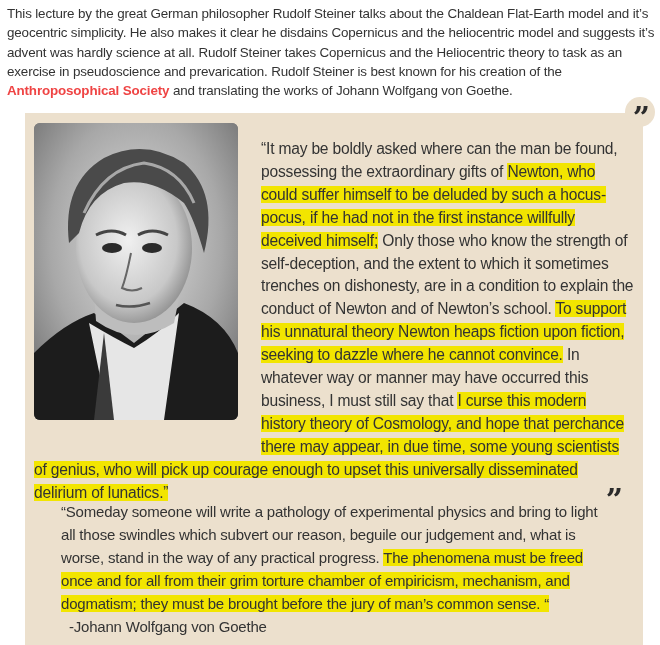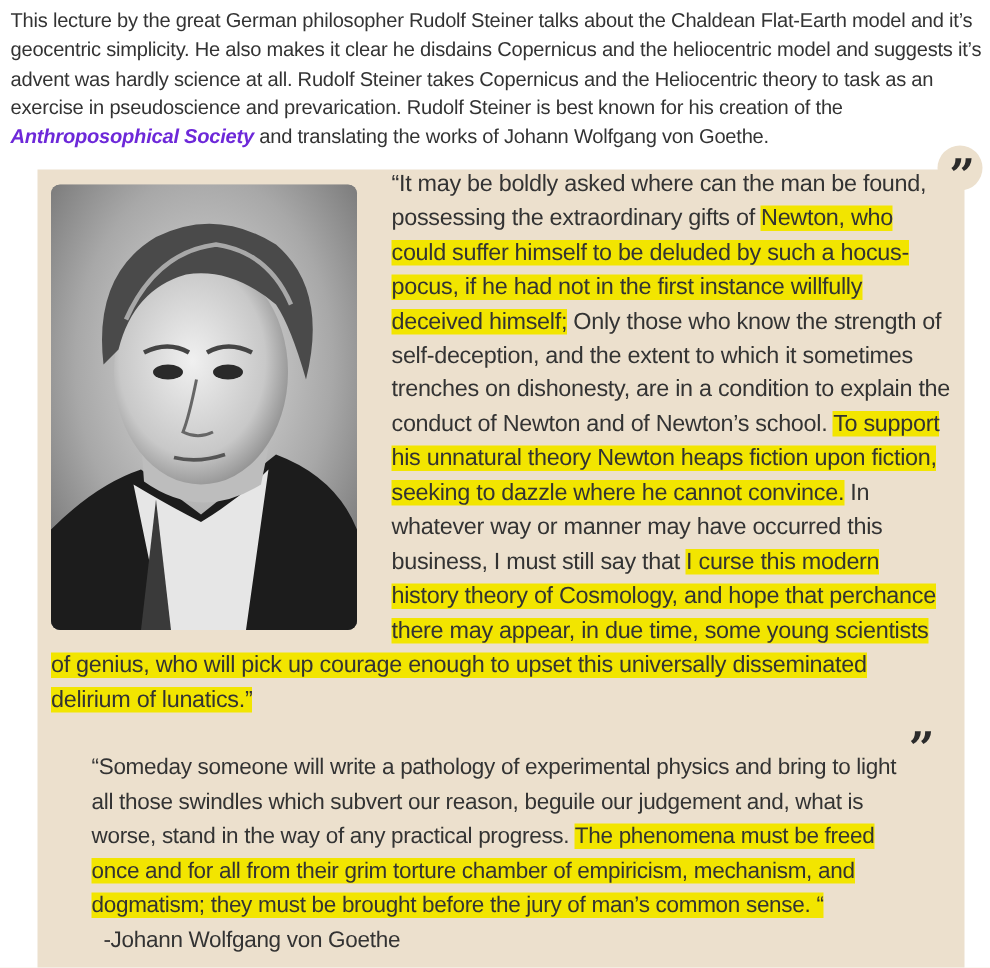--- a/index.html
+++ b/index.html
@@ -5,41 +5,41 @@
   html, body { margin: 0; padding: 0; background: #ffffff; }
   body {
     width: 660px; height: 645px; overflow: hidden; position: relative;
     font-family: "Liberation Sans", "DejaVu Sans", sans-serif;
   }
   .intro {
     position: absolute; left: 7px; top: 4px; width: 650px;
     font-size: 13.4px; line-height: 19.3px; color: #333333;
     letter-spacing: -0.15px;
   }
-  .intro a { color: #6d28d9; font-weight: bold; text-decoration: none; font-style: italic; }
+  .intro a { color: #ef4444; font-weight: bold; text-decoration: none; }
   .quote-box {
     position: absolute; left: 25px; top: 113px; width: 618px; height: 540px;
     background: #ece0cd;
   }
   .quote-icon {
     position: absolute; width: 30px; height: 30px; border-radius: 50%;
     display: flex; align-items: center; justify-content: center;
     font-family: "DejaVu Serif", serif; font-weight: bold; font-size: 30px;
     color: #2b2b2b; line-height: 1;
   }
   .quote-icon span { display: block; margin-top: 12px; letter-spacing: -3px; }
   .quote-icon-1 { left: 625px; top: 97px; background: #ece0cd; }
   .quote-icon-2 { left: 600px; top: 481px; width: 26px; height: 26px; background: transparent; }
   .portrait {
     position: absolute; left: 34px; top: 123px; width: 204px; height: 297px;
     border-radius: 6px; overflow: hidden;
     background: radial-gradient(ellipse at 50% 40%, #d8d8d8 0%, #9a9a9a 60%, #6a6a6a 100%);
   }
   .quote1 {
-    position: absolute; left: 34px; top: 112px; width: 600px;
+    position: absolute; left: 34px; top: 138px; width: 600px;
     font-size: 15.6px; line-height: 22.9px; color: #333333;
     letter-spacing: -0.2px;
   }
   .quote1 .float-spacer { float: left; width: 227px; height: 301px; }
   .quote2 {
     position: absolute; left: 61px; top: 501px; width: 540px;
     font-size: 15px; line-height: 22.9px; color: #333333;
     letter-spacing: -0.2px;
   }
   .hl { background: #f2e500; }

